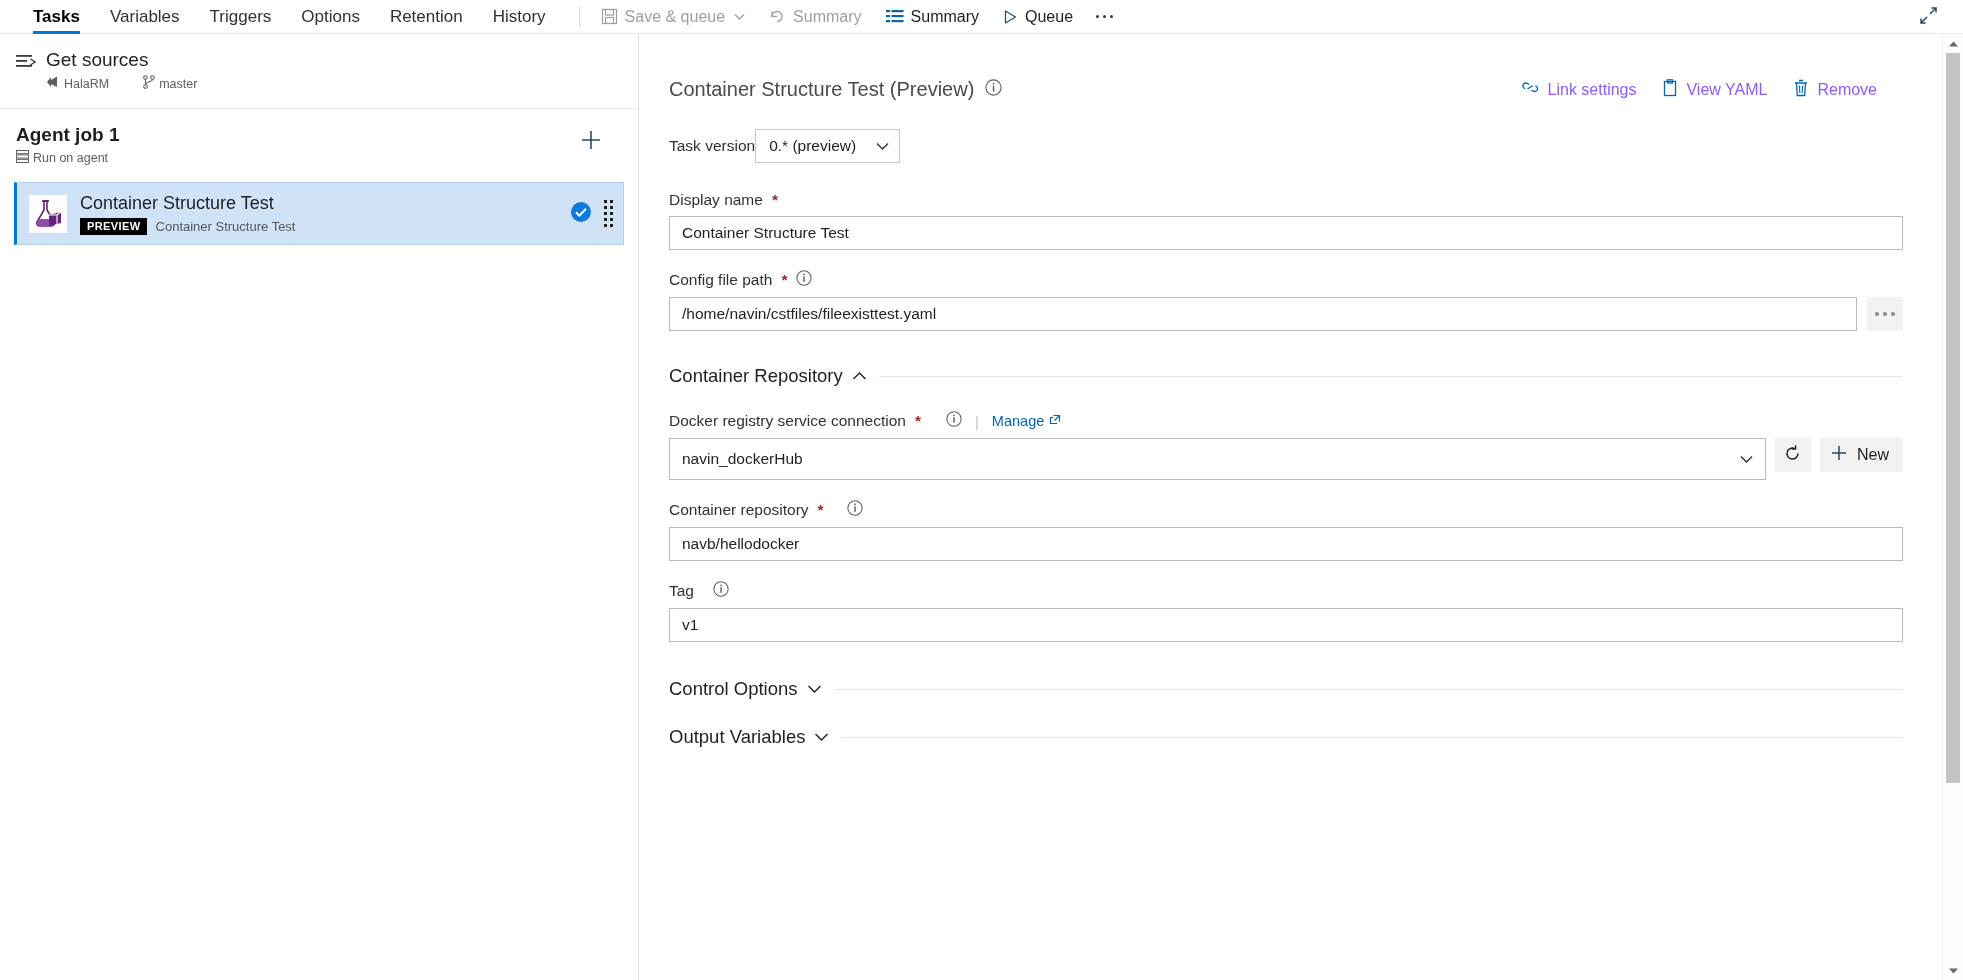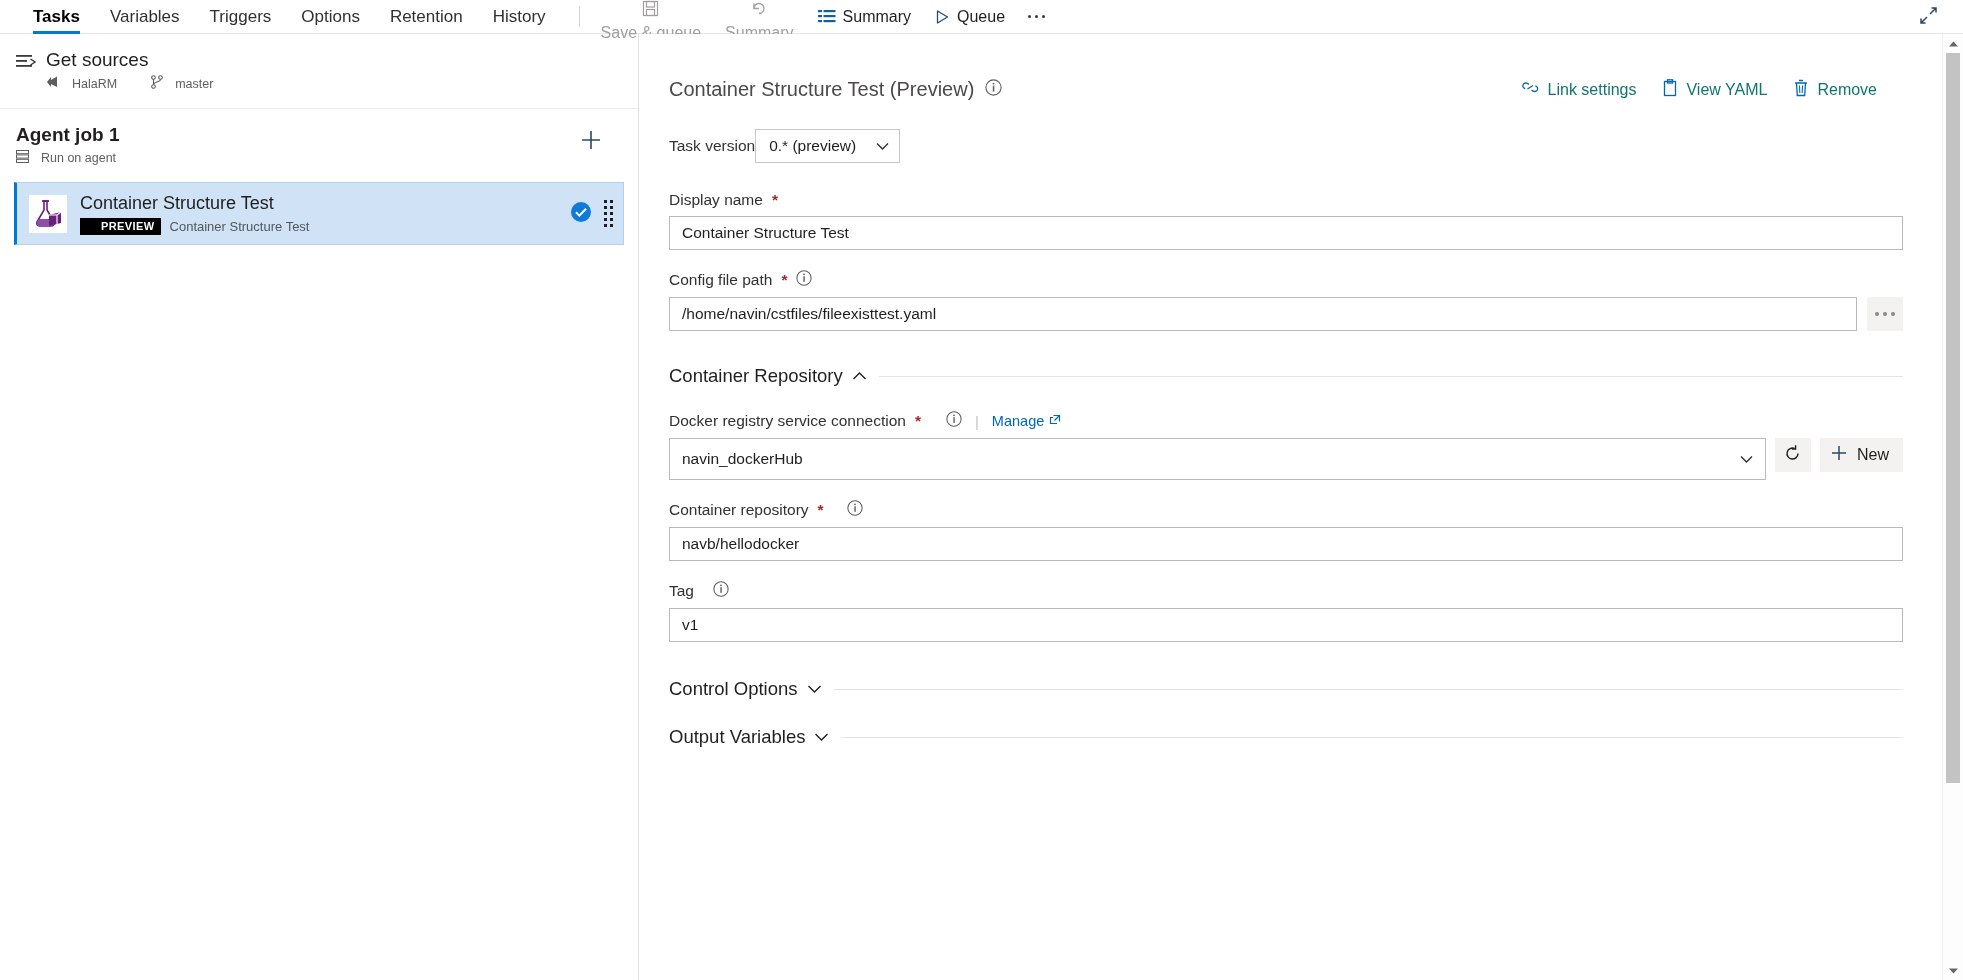--- a/index.html
+++ b/index.html
@@ -48,21 +48,21 @@
   .cmdgroup { display: flex; align-items: center; gap: 2px; }
   .cmd {
     display: flex; align-items: center; gap: 7px;
     padding: 0 11px;
     height: 34px;
     font-size: 16px;
     color: #201f1e;
     cursor: pointer;
     white-space: nowrap;
   }
-  .cmd.disabled { color: #a19f9d; cursor: default; flex-direction: column; }
+  .cmd.disabled { color: #a19f9d; cursor: default; }
   .cmd svg { display: block; flex: none; }
   .chev-sm { margin-left: 2px; }
   .ellipsis-btn {
     display: flex; align-items: center; justify-content: center;
     width: 36px; height: 34px;
     cursor: pointer;
   }
   .dot { width: 3px; height: 3px; border-radius: 50%; background: #37373a; }
   .dots-row { display: flex; gap: 4px; align-items: center; }
   .expand-btn {
@@ -101,21 +101,21 @@
     display: flex; align-items: flex-start;
     padding: 14px 16px 16px 16px;
     border-bottom: 1px solid #ededed;
     position: relative;
     cursor: pointer;
   }
   .tree-icon { width: 30px; flex: none; padding-top: 6px; }
   .tree-main { flex: 1; }
   .tree-title { font-size: 19px; color: #201f1e; line-height: 24px; }
   .tree-meta { display: flex; align-items: center; gap: 8px; margin-top: 3px; }
-  .meta-item { display: flex; align-items: center; gap: 12px; font-size: 12.5px; color: #605e5c; }
+  .meta-item { display: flex; align-items: center; gap: 4px; font-size: 12.5px; color: #605e5c; }
   .meta-gap { width: 18px; }
 
   .job-row {
     display: flex; align-items: flex-start;
     padding: 14px 16px 16px 16px;
     position: relative;
     cursor: pointer;
   }
   .job-title { font-size: 19px; color: #201f1e; line-height: 24px; font-weight: bold; }
   .plus-btn {
@@ -134,21 +134,21 @@
     position: relative;
   }
   .task-icon { width: 38px; height: 38px; flex: none; margin-right: 13px; background:#fff; }
   .task-text { flex: 1; min-width: 0; }
   .task-name { font-size: 18px; color: #201f1e; line-height: 22px; }
   .task-sub { display: flex; align-items: center; gap: 9px; margin-top: 4px; }
   .preview-badge {
     background: #000000; color: #ffffff;
     font-size: 11px; font-weight: 700;
     letter-spacing: 0.4px;
-    padding: 2px 6px 2px 21px;
+    padding: 2px 6px 2px 7px;
     line-height: 13px;
   }
   .task-sub-label { font-size: 13px; color: #54585c; }
   .task-right { display: flex; align-items: center; gap: 12px; flex: none; }
   .drag-grip {
     display: grid;
     grid-template-columns: repeat(2, 3px);
     grid-auto-rows: 3px;
     gap: 3px;
     cursor: grab;
@@ -169,21 +169,21 @@
     margin-bottom: 28px;
     padding-right: 26px;
   }
   .detail-title {
     font-size: 20px; color: #4b4a49; font-weight: 400;
     margin-right: 11px;
   }
   .head-links { margin-left: auto; display: flex; align-items: center; gap: 26px; }
   .head-link {
     display: flex; align-items: center; gap: 8px;
-    color: #0f766e; font-size: 16px; cursor: pointer;
+    color: #8b5cf6; font-size: 16px; cursor: pointer;
   }
 
   .row-inline { display: flex; align-items: center; }
   .field-label {
     font-size: 15.5px; color: #323130;
     display: flex; align-items: center; gap: 8px;
   }
   .req { color: #a4262c; font-weight: 600; margin-left: 1px; }
   .field-block { margin-bottom: 20px; }
   .label-line { display: flex; align-items: center; gap: 9px; margin-bottom: 7px; }

